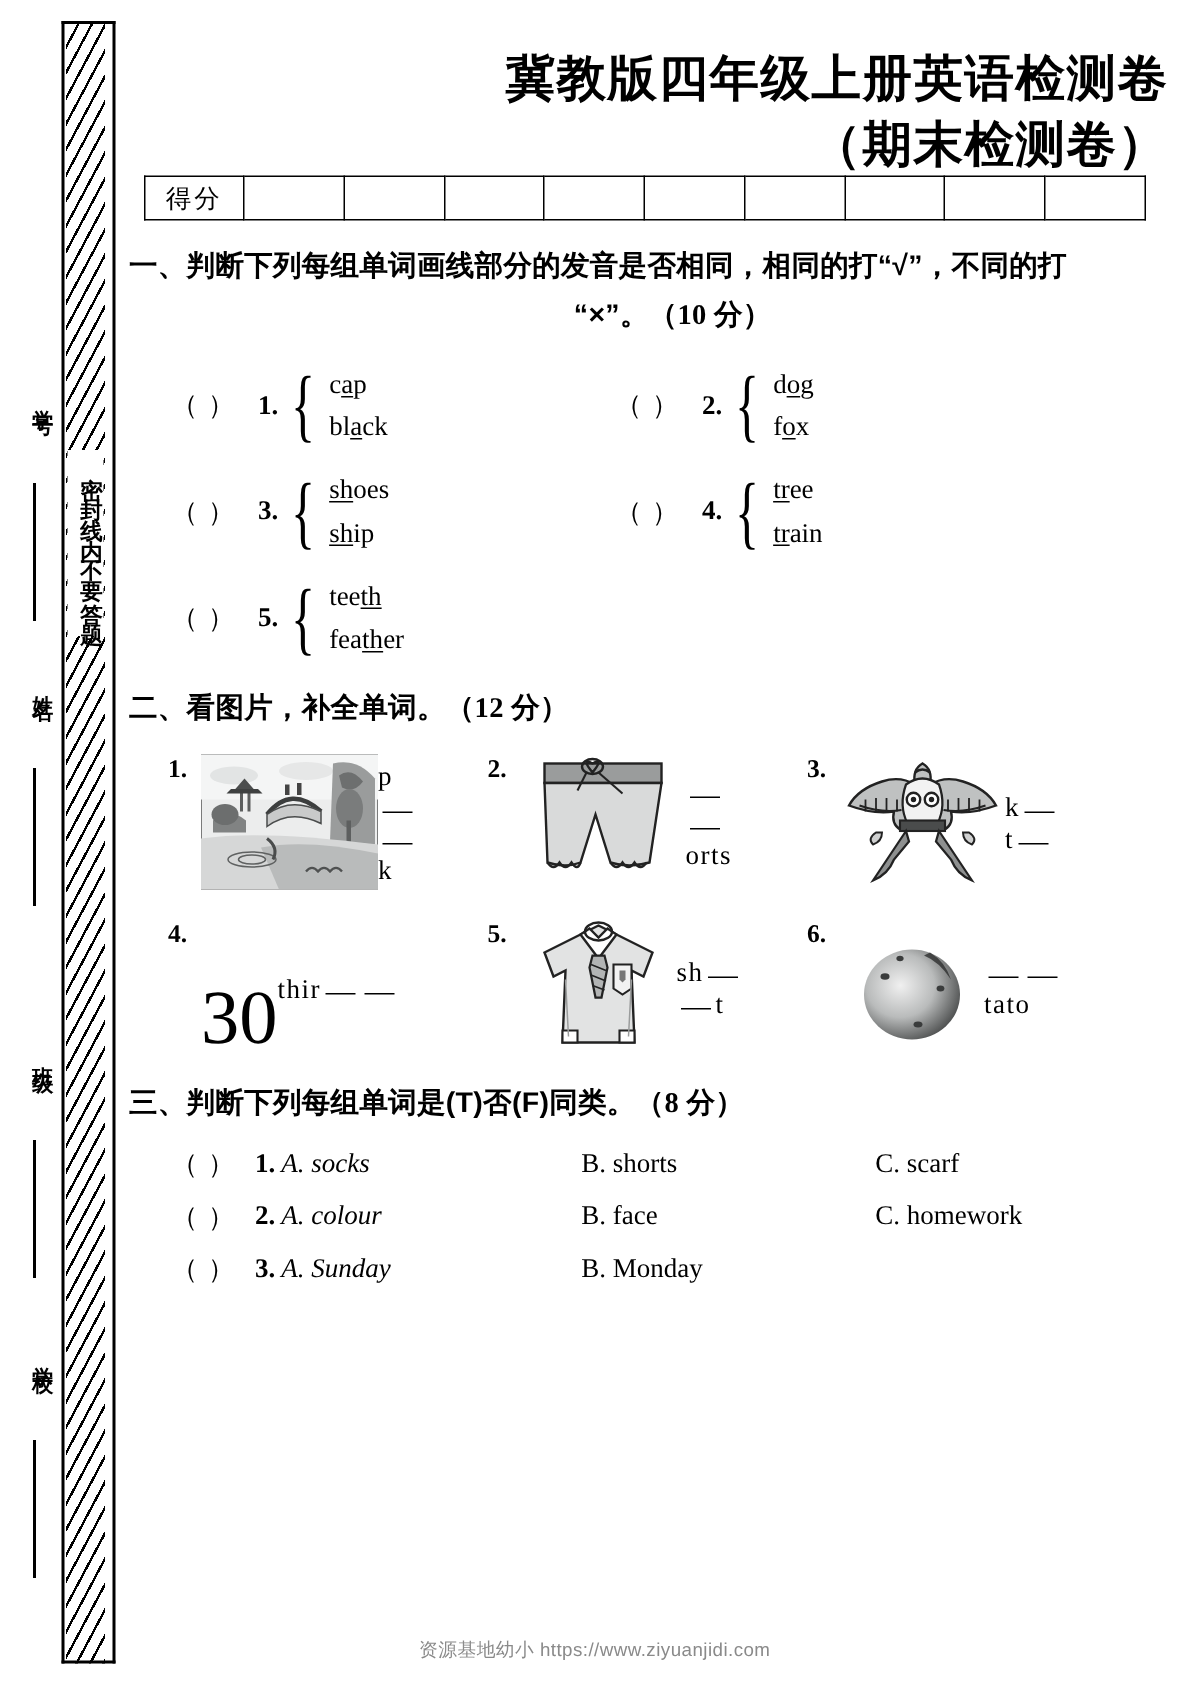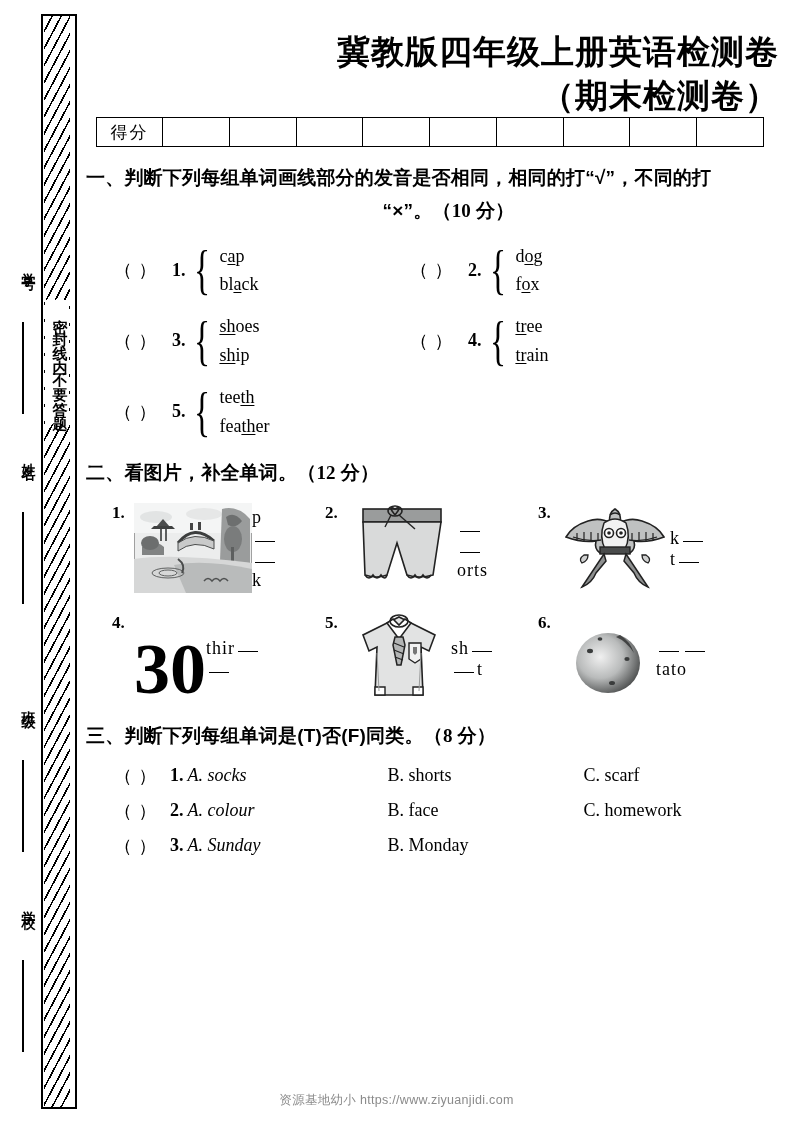--- a/index.html
+++ b/index.html
@@ -176,21 +176,21 @@
     height: 92px; display: flex; align-items: flex-end; justify-content: center;
   }
   .pic-word {
     font-size: 18px; margin-top: 4px;
     font-family: "Liberation Serif", "DejaVu Serif", serif;
     letter-spacing: 1px;
   }
   .blank { display: inline-block; border-bottom: 1.4px solid #000; width: 20px; margin: 0 3px; vertical-align: 2px; }
 
   .num30 {
-    font-size: 72px; font-weight: 700; line-height: 0.95;
+    font-size: 51px; font-weight: 400; line-height: 0.95;
     font-family: "Liberation Serif", "DejaVu Serif", serif;
   }
 
   
   .cls-row {
     display: flex; align-items: center;
     margin: 11px 0 0 28px;
     font-size: 18px;
     font-family: "Liberation Serif", "DejaVu Serif", serif;
   }

